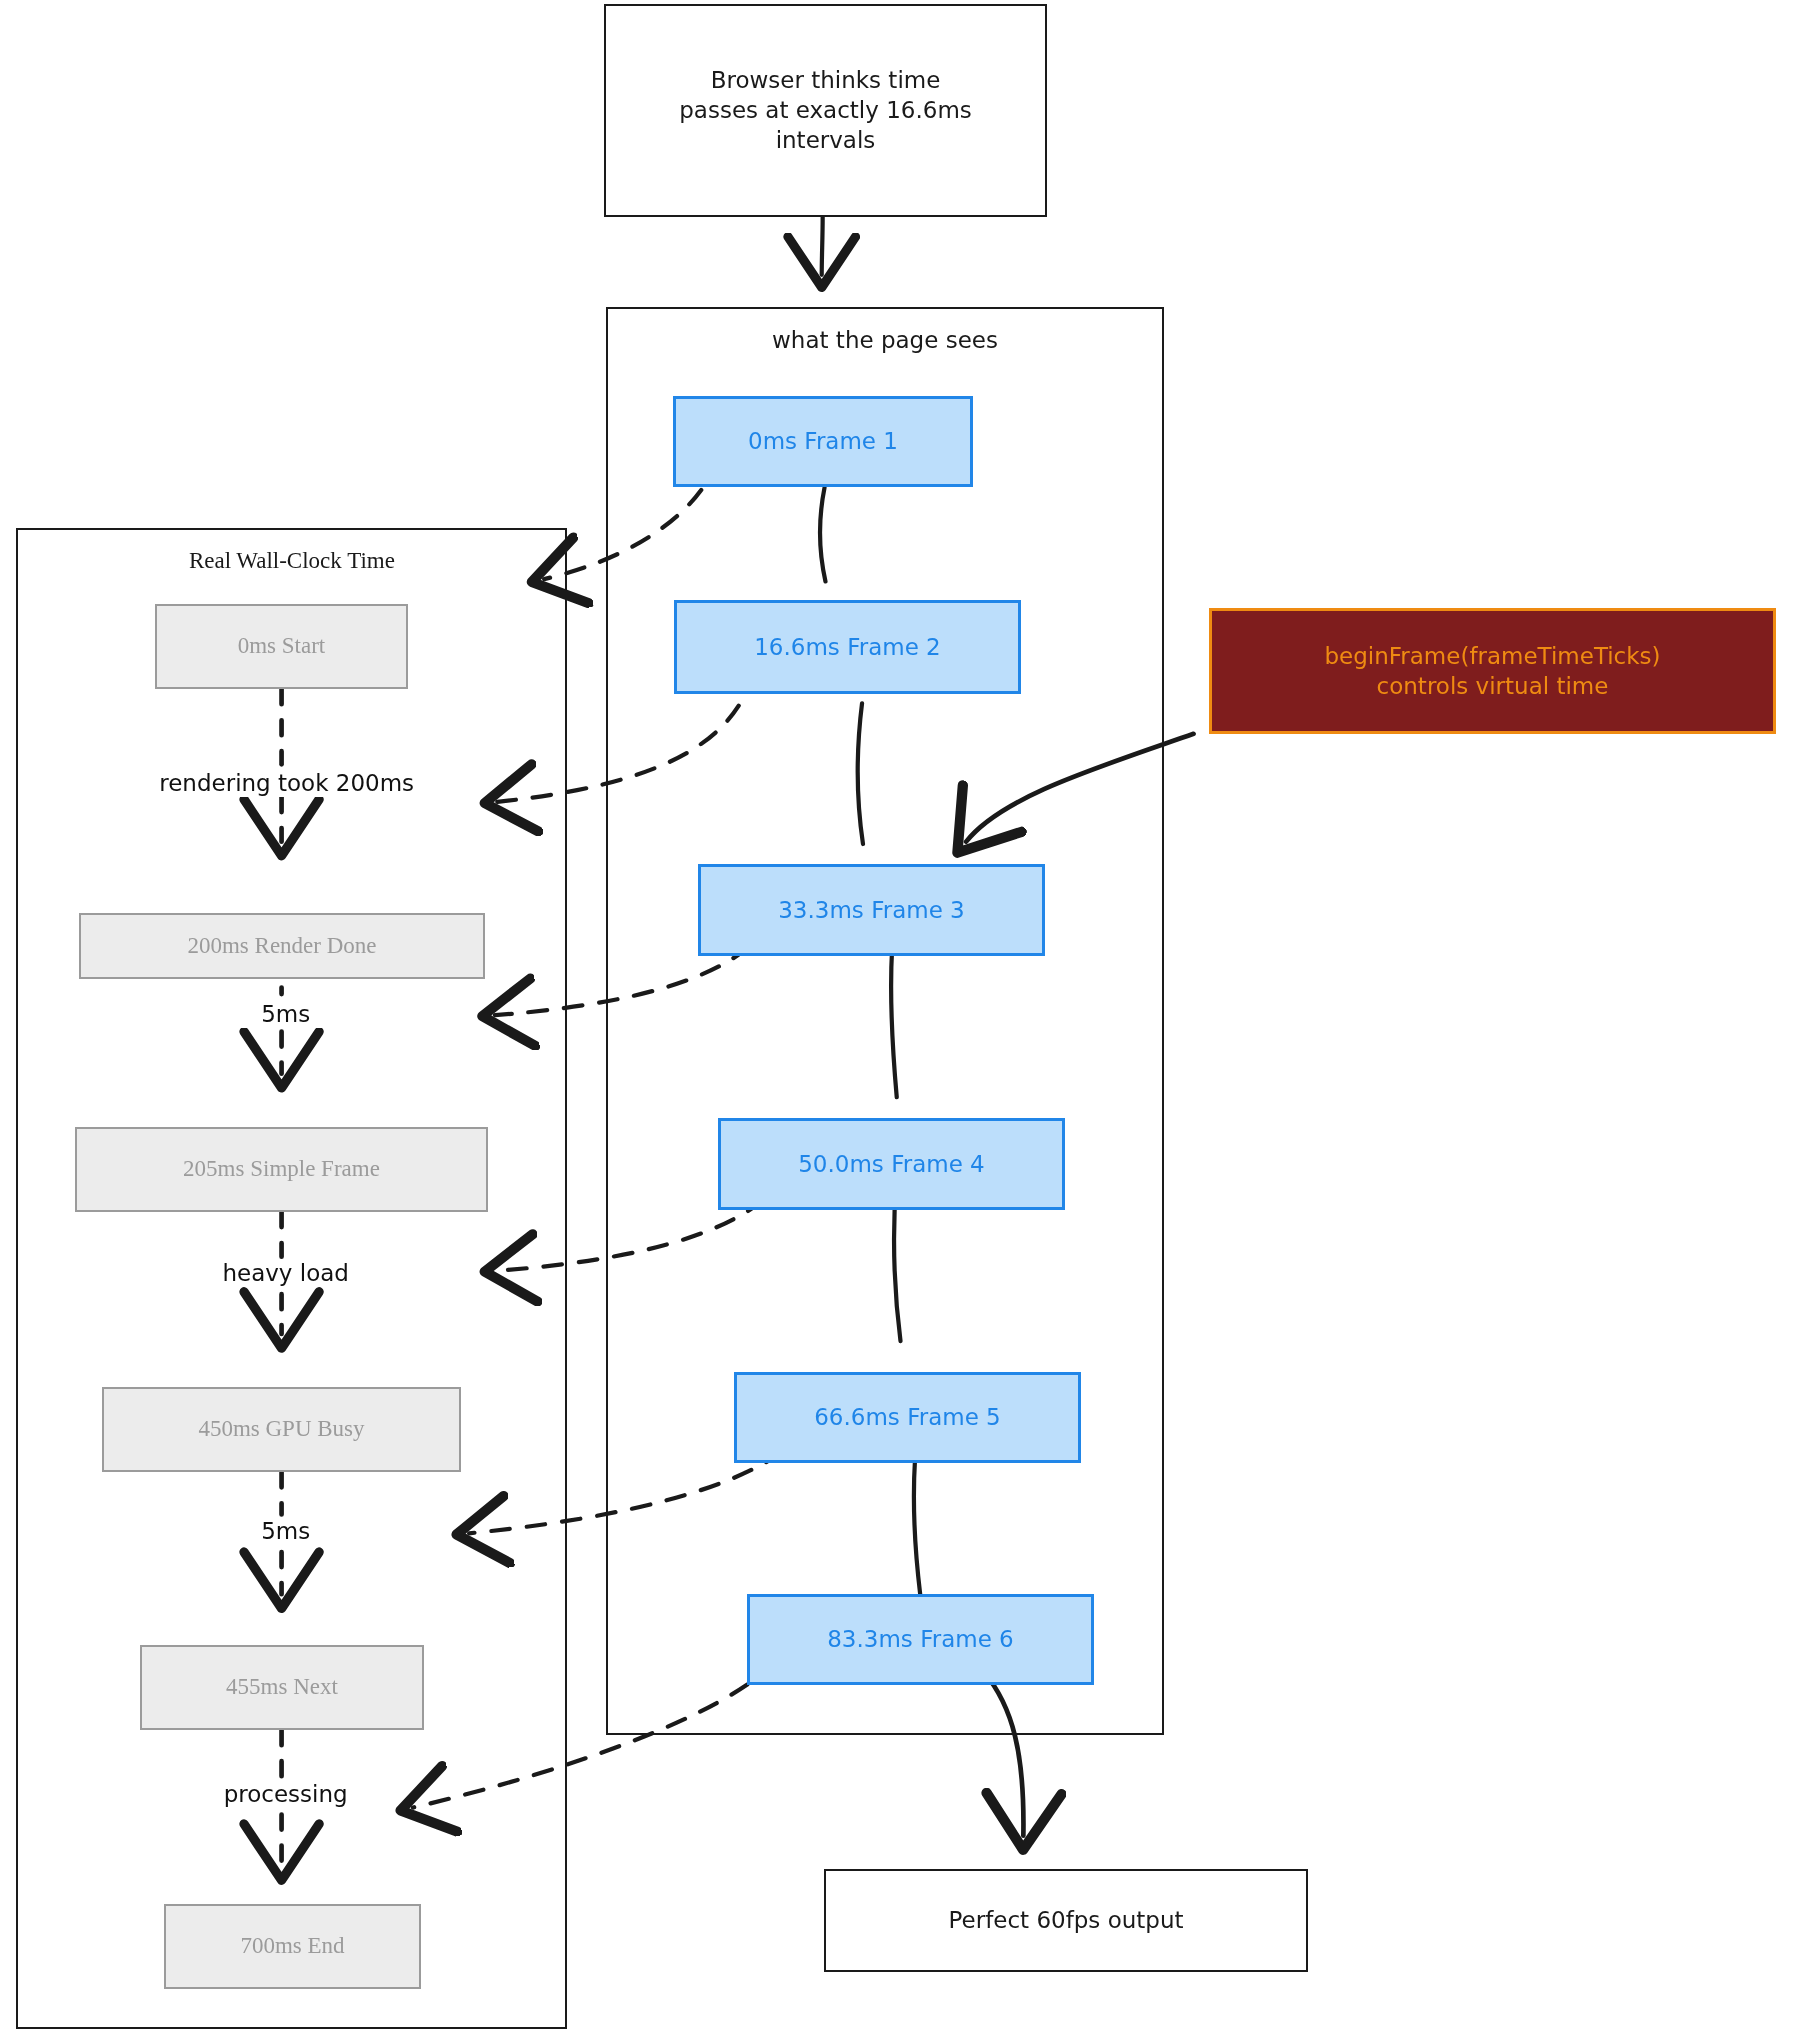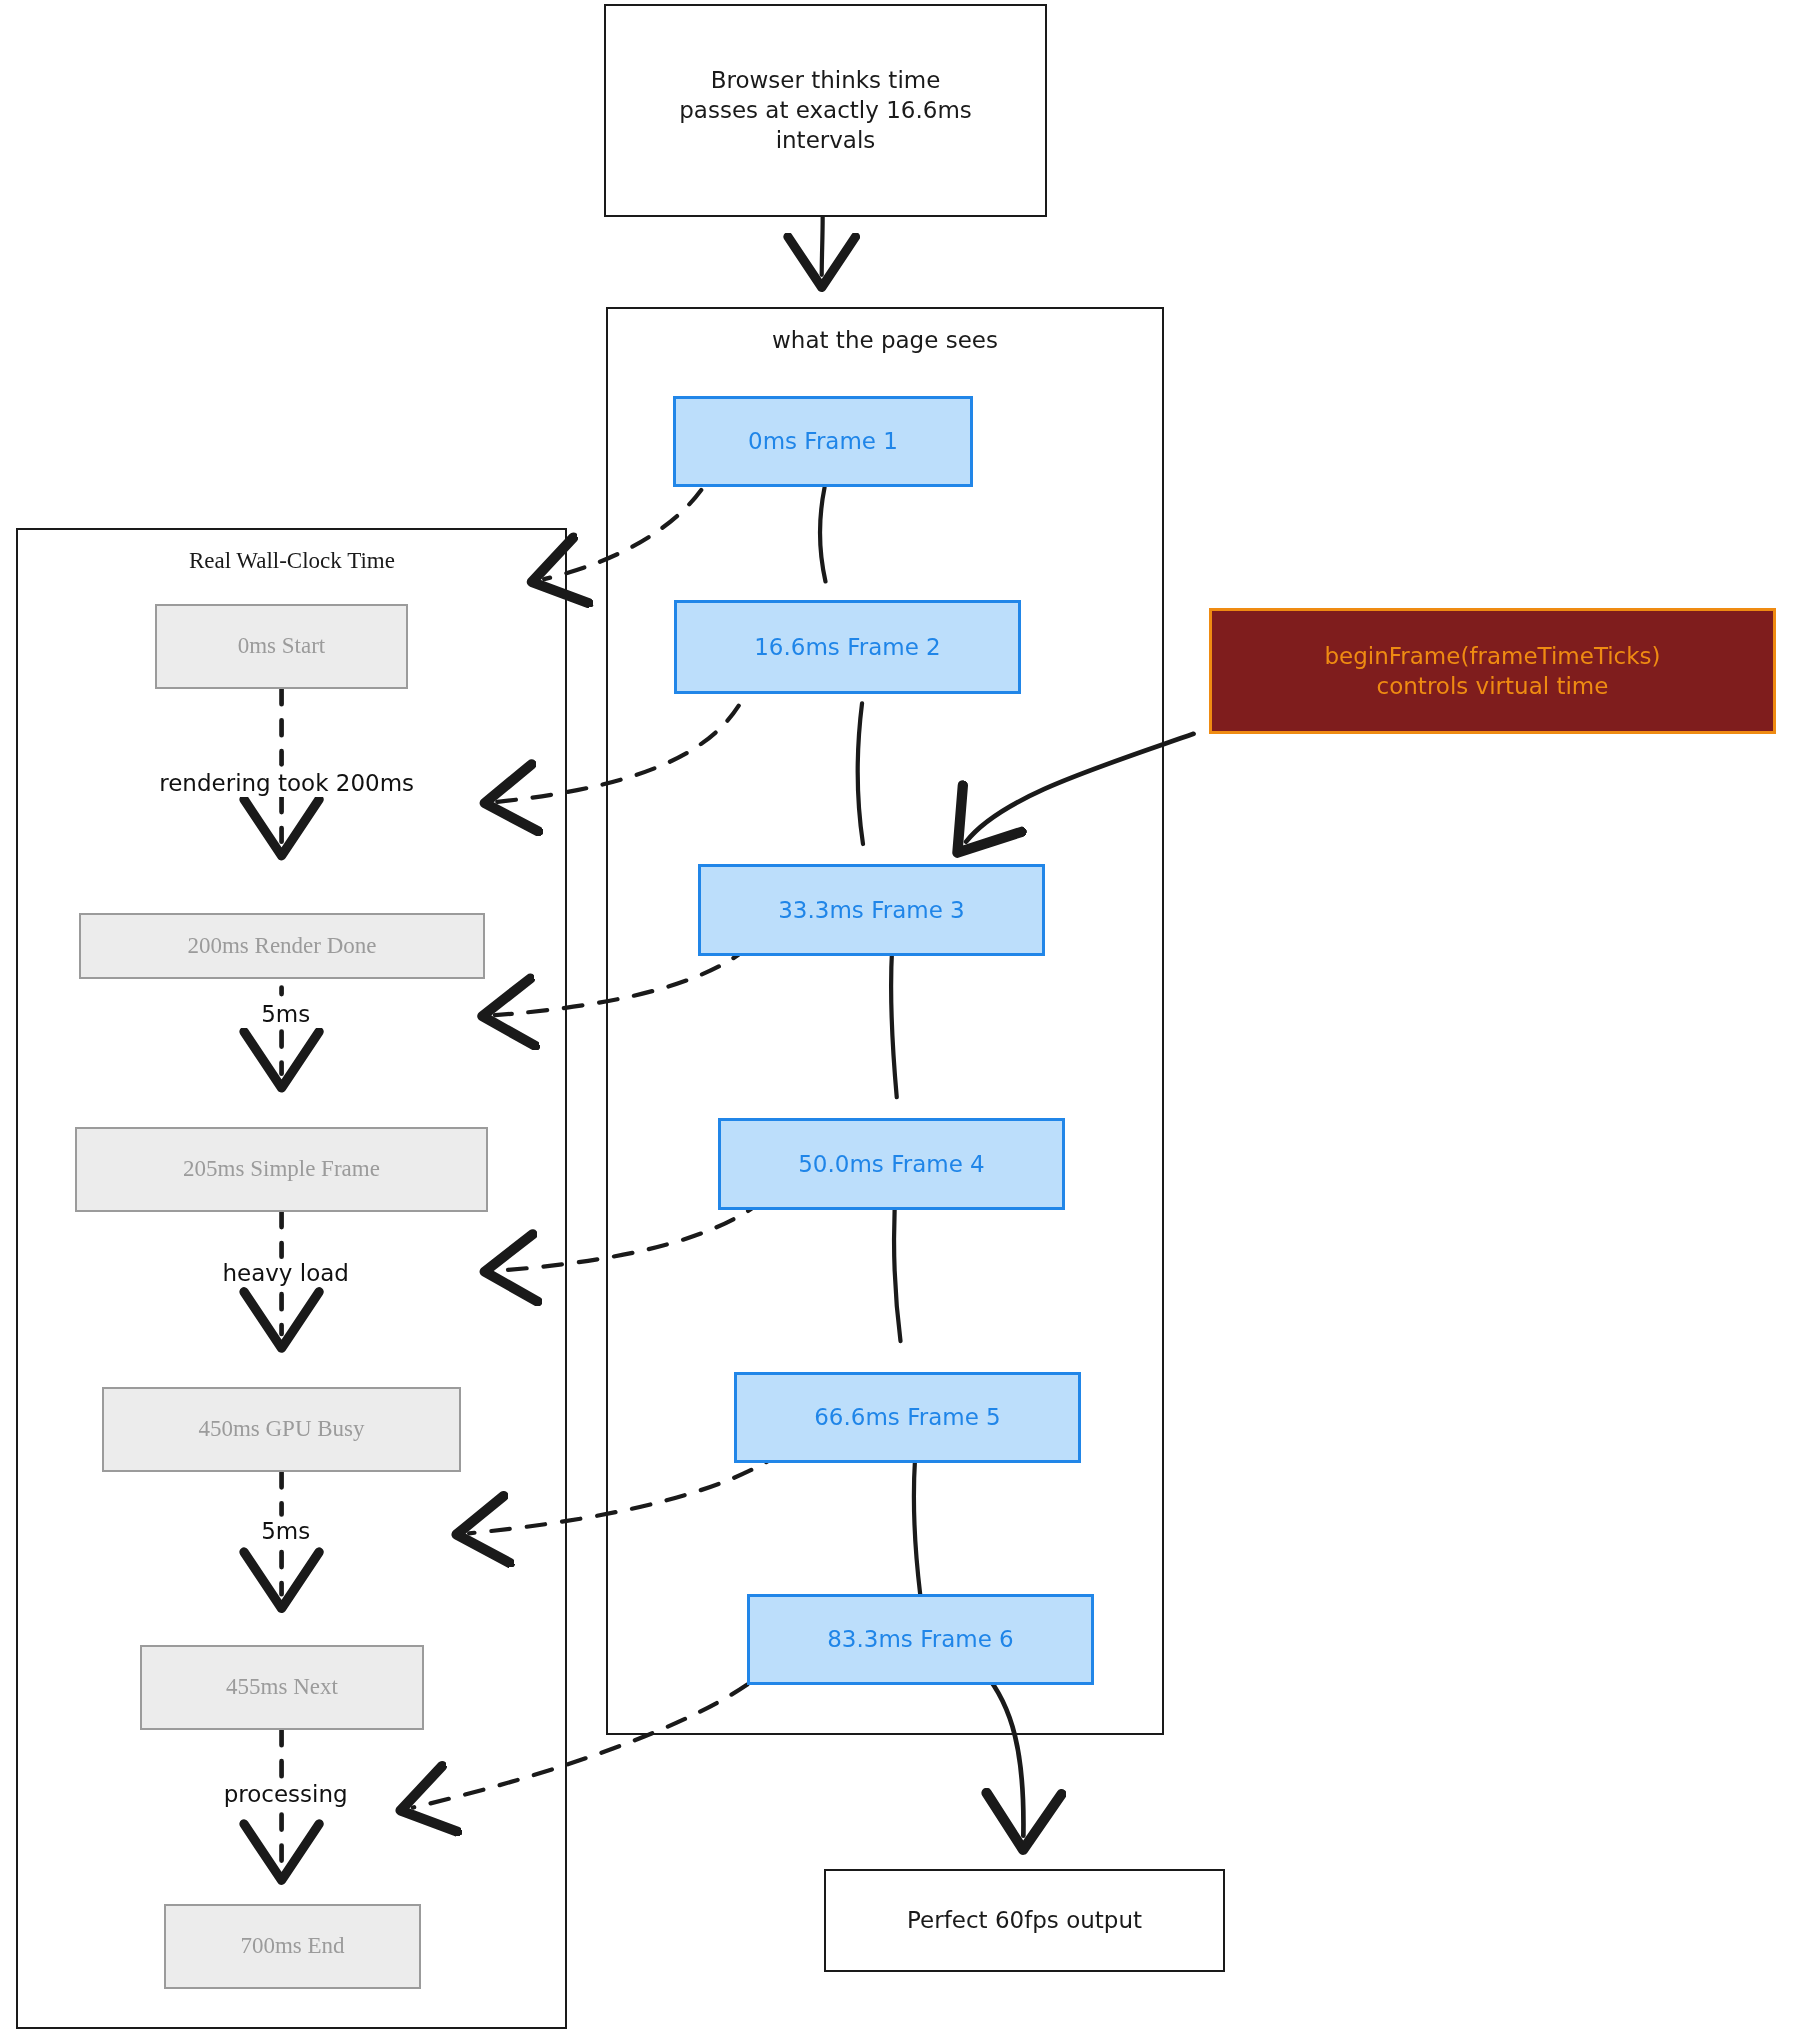--- a/index.html
+++ b/index.html
@@ -224,18 +224,18 @@
 
   <div class="edge-label" style="left:220px; top:1517px; width:122px;">5ms</div>
 
   <div class="edge-label" style="left:178px; top:1780px; width:206px;">processing</div>
 
   <div class="node node-note" style="left:1209px; top:608px; width:567px; height:126px;">
     <span>beginFrame(frameTimeTicks)
 controls virtual time</span>
   </div>
 
-  <div class="node node-plain" style="left:824px; top:1869px; width:401px; height:103px;">
+  <div class="node node-plain" style="left:824px; top:1869px; width:484px; height:103px;">
     <span>Perfect 60fps output</span>
   </div>
 
 </div>
 
 
 </body></html>

